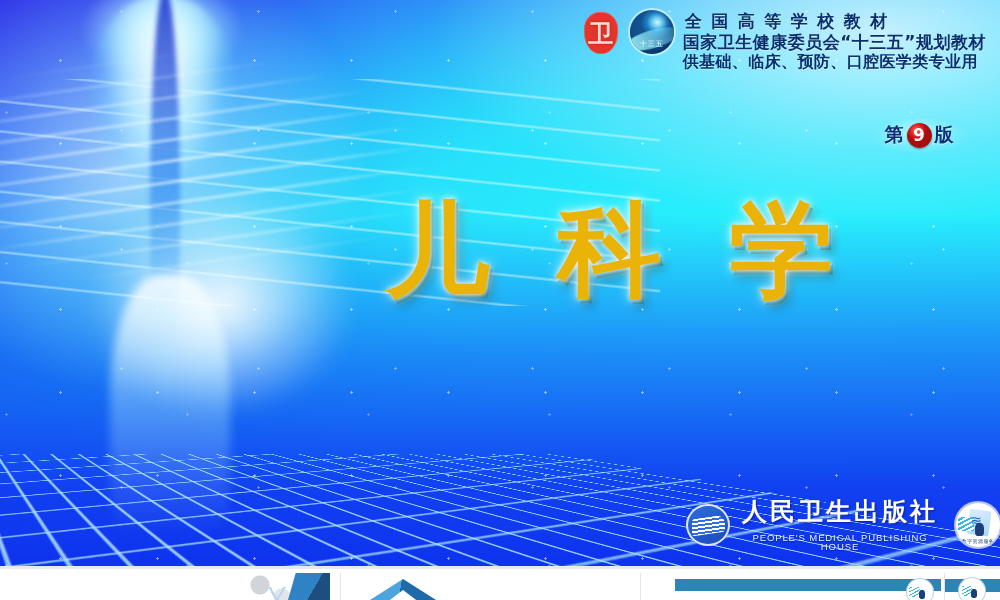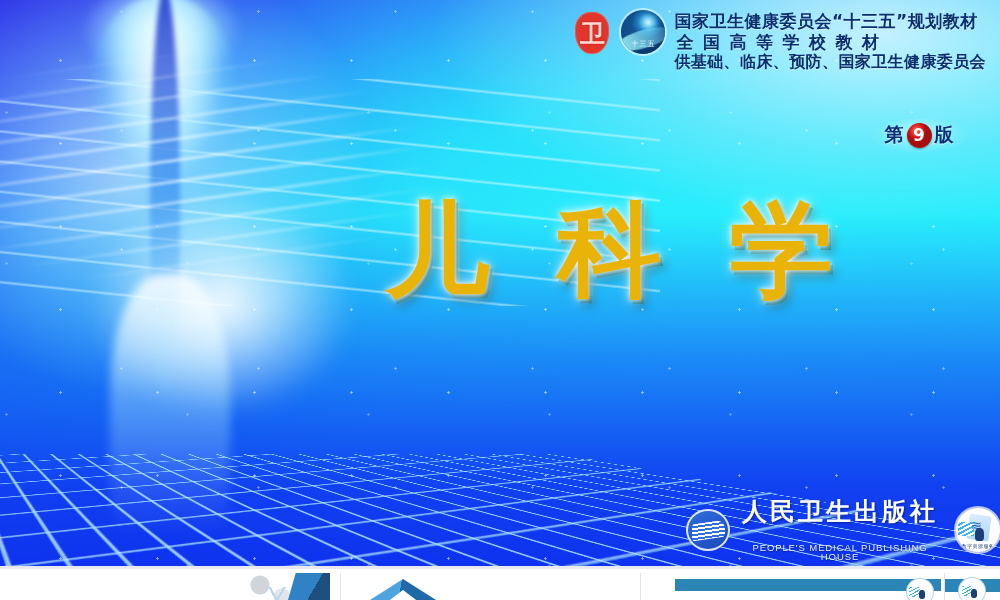--- a/index.html
+++ b/index.html
@@ -296,21 +296,21 @@
     font-weight: bold;
     letter-spacing: 3px;
     font-family: "DejaVu Sans", sans-serif;
     text-shadow: 1px 1px 2px rgba(0,20,90,.6);
   }
   .pub-en {
     color: #eaf4ff;
     font-size: 9.5px;
     letter-spacing: .9px;
     font-family: "Liberation Sans", sans-serif;
-    margin-top: 18px;
+    margin-top: 8px;
     text-shadow: 0 1px 1px rgba(0,20,90,.6);
   }
   .pub-badge {
     width: 44px; height: 44px;
     flex: none;
     margin-left: 6px;
     border-radius: 50%;
     background: #ffffff;
     box-shadow: 0 0 0 2px rgba(255,255,255,.7), 0 1px 3px rgba(0,20,80,.4);
     position: relative;
@@ -461,23 +461,23 @@
         <div class="shape"></div>
         <div class="glyph">卫</div>
       </div>
 
       <div class="logo-globe">
         <div class="swoosh"></div>
         <div class="mini">十三五</div>
       </div>
 
       <div class="header-lines">
+        <div class="hline hline2">全国高等学校教材</div>
         <div class="hline hline1">国家卫生健康委员会“十三五”规划教材</div>
-        <div class="hline hline2">全国高等学校教材</div>
-        <div class="hline hline3">供基础、临床、预防、国家卫生健康委员会</div>
+        <div class="hline hline3">供基础、临床、预防、口腔医学类专业用</div>
       </div>
     </div>
 
     <div class="edition-badge">
       <span class="t">第</span>
       <span class="num">9</span>
       <span class="t">版</span>
     </div>
 
     <div class="slide-title">儿 科 学</div>

